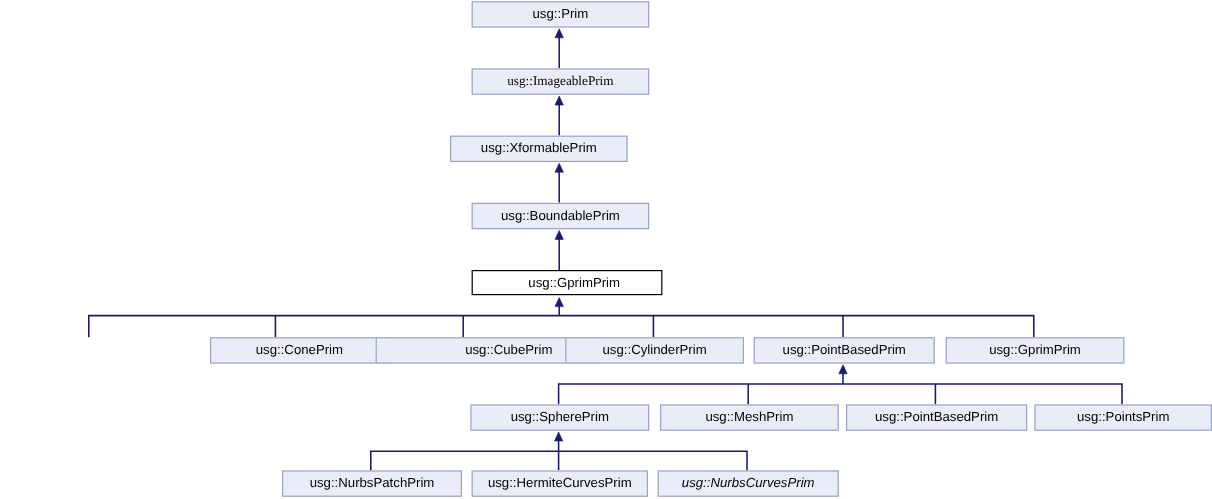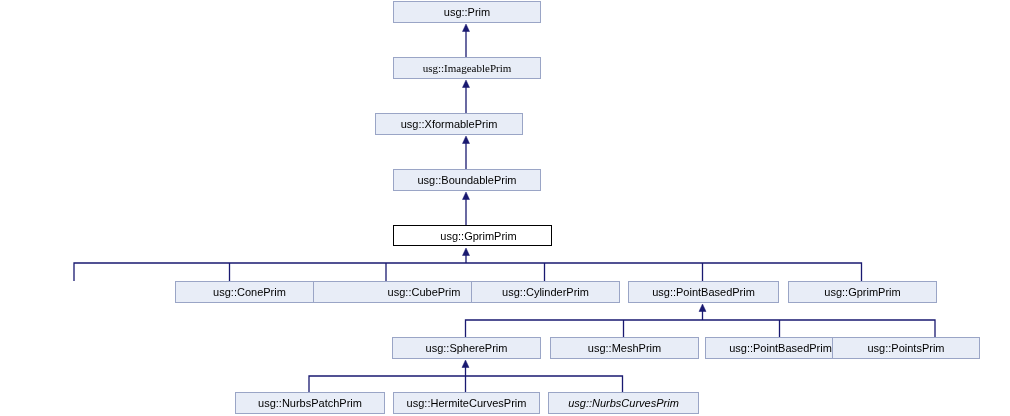--- a/index.html
+++ b/index.html
@@ -125,21 +125,21 @@
 
   <div class="node" style="left:392px; top:337px; width:147px;">
       <span>usg::SpherePrim</span>
     </div>
   <div class="node" style="left:550px; top:337px; width:147px;">
       <span>usg::MeshPrim</span>
     </div>
   <div class="node" style="left:705px; top:337px; width:149px;">
       <span>usg::PointBasedPrim</span>
     </div>
-  <div class="node" style="left:832px; top:337px; width:146px;">
+  <div class="node" style="left:862px; top:337px; width:146px;">
       <span>usg::PointsPrim</span>
     </div>
 
   <div class="node" style="left:235px; top:392px; width:148px;">
       <span>usg::NurbsPatchPrim</span>
     </div>
   <div class="node" style="left:393px; top:392px; width:145px;">
       <span>usg::HermiteCurvesPrim</span>
     </div>
   <div class="node" style="left:548px; top:392px; width:149px;font-style:italic;">

